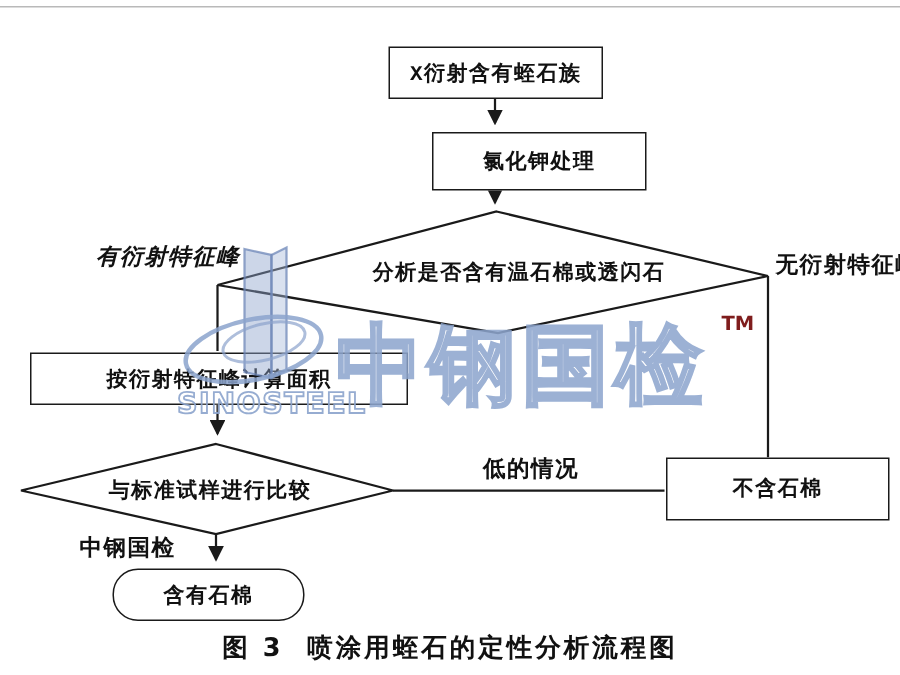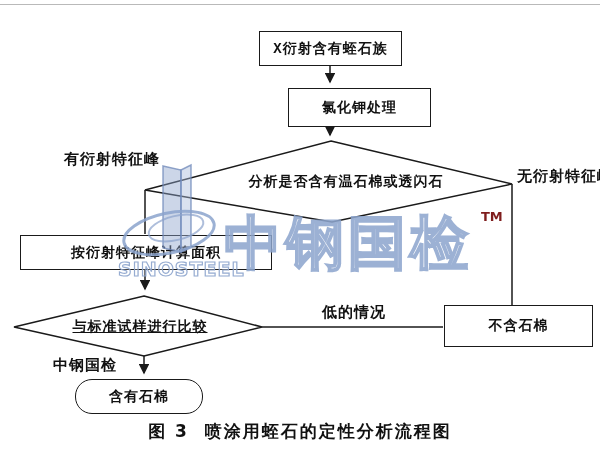--- a/index.html
+++ b/index.html
@@ -88,25 +88,25 @@
   </div>
 
   <div class="node" style="left:75px;top:379px;width:126px;height:33px;border-radius:17px;">
     <span>含有石棉</span>
   </div>
 
   <div class="dtext" style="left:216px;top:168px;width:260px;height:28px;">
     <span>分析是否含有温石棉或透闪石</span>
   </div>
 
-  <div class="dtext" style="left:35px;top:313px;width:210px;height:28px;text-decoration:underline;">
+  <div class="dtext" style="left:35px;top:313px;width:210px;height:28px;">
     <span>与标准试样进行比较</span>
   </div>
 
-  <div class="edge-label" style="left:64px;top:150px;">有衍射特征峰</div>
+  <div class="edge-label" style="left:64px;top:162px;font-style:italic;">有衍射特征峰</div>
   <div class="edge-label" style="left:517px;top:167px;">无衍射特征峰</div>
   <div class="edge-label" style="left:322px;top:303px;">低的情况</div>
   <div class="edge-label" style="left:53px;top:356px;">中钢国检</div>
 
   <div class="caption">图 3  喷涂用蛭石的定性分析流程图</div>
 
   <div class="watermark">
     <svg width="600" height="450" viewBox="0 0 600 450" style="position:absolute;left:0;top:0;">
       <path d="M163,166 L181,170 L181,252 L163,248 Z" fill="rgba(141,163,204,0.45)" stroke="rgba(109,135,184,0.75)" stroke-width="1.5"></path>
       <path d="M181,170 L191,165 L191,247 L181,252 Z" fill="rgba(170,188,220,0.45)" stroke="rgba(109,135,184,0.75)" stroke-width="1.5"></path>

